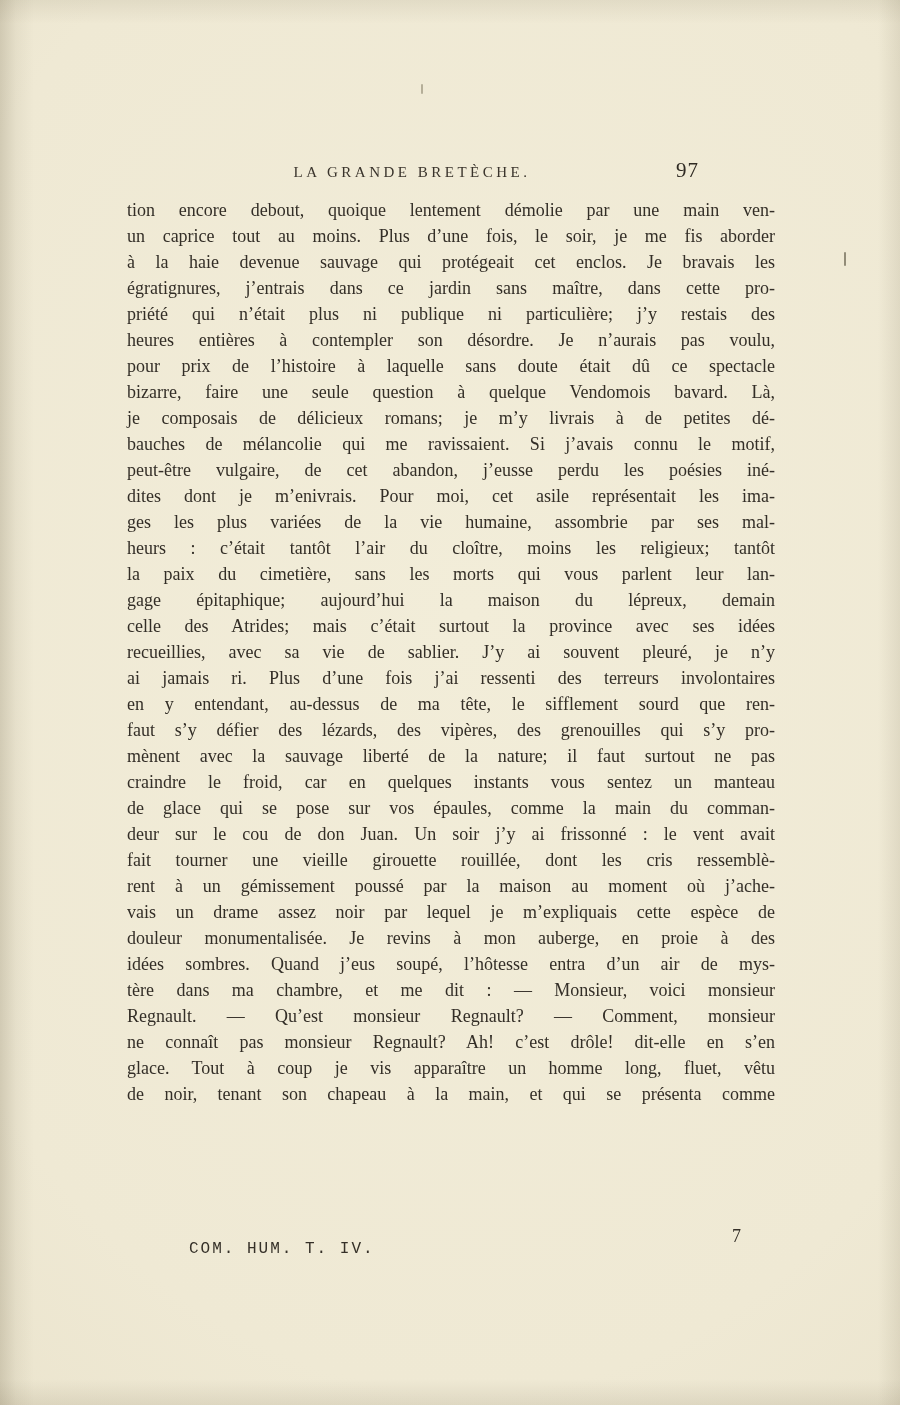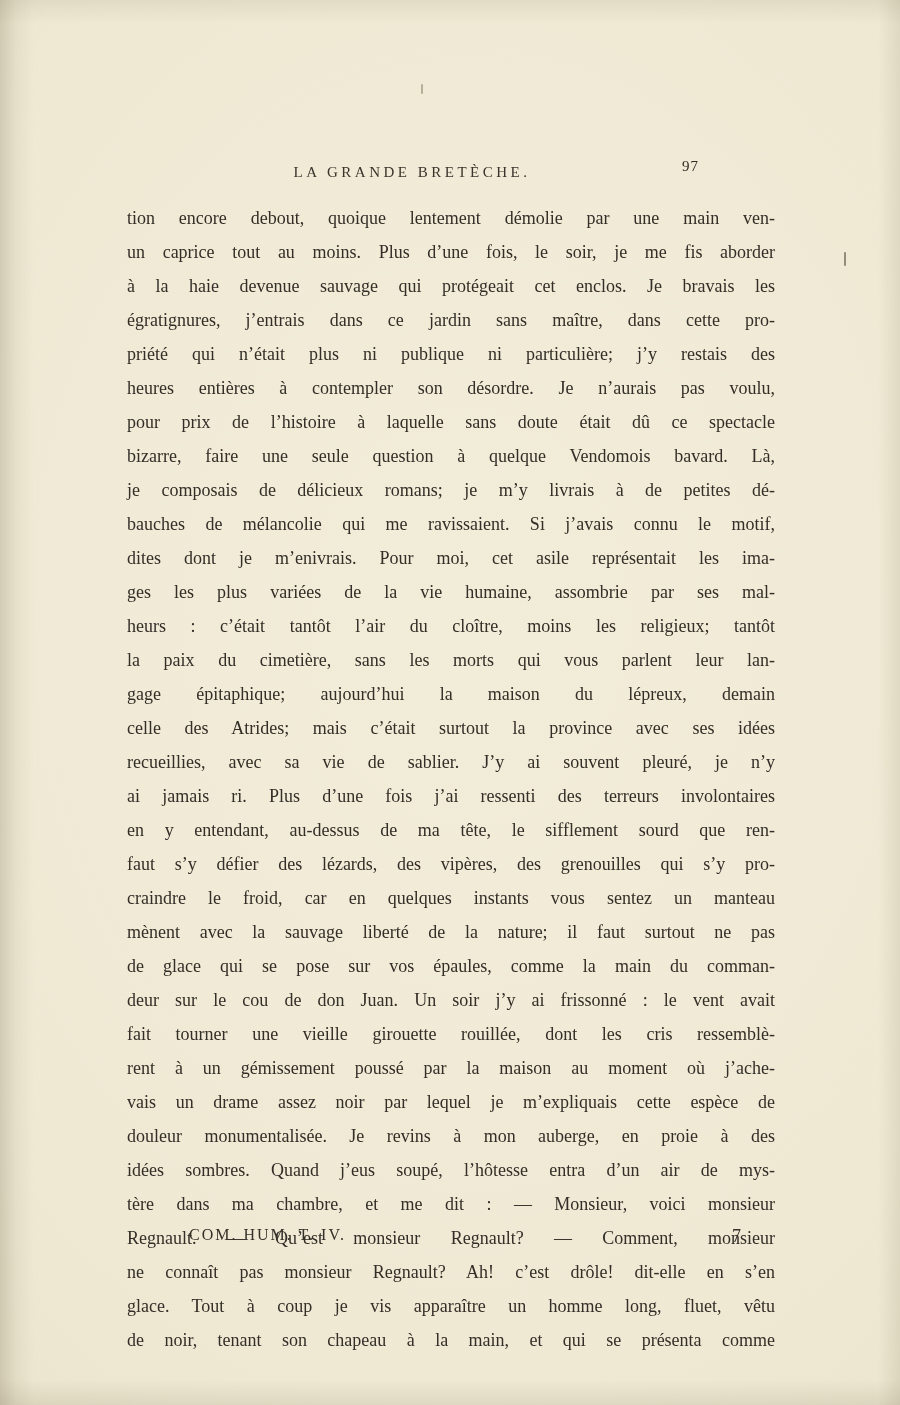--- a/index.html
+++ b/index.html
@@ -35,54 +35,54 @@
     transform: translateX(-50%);
     font-size: 15px;
     letter-spacing: 3.5px;
     white-space: nowrap;
     color: #3a342c;
   }
   .page-number {
     position: absolute;
     right: 76px;
     top: -3px;
-    font-size: 15px;
+    font-size: 21px;
     letter-spacing: 1px;
     color: #2f2a23;
   }
   .body-text {
     position: absolute;
     top: 197px;
     left: 127px;
     width: 648px;
     font-size: 18px;
     line-height: 26px;
   }
   .line {
     text-align: justify;
     text-align-last: justify;
     -moz-text-align-last: justify;
     white-space: normal;
     color: #332e27;
-    margin-top: 8px;
   }
   .footer {
     position: absolute;
     top: 1226px;
     left: 127px;
     width: 648px;
     height: 26px;
     font-size: 16px;
   }
   .signature {
     position: absolute;
     left: 62px;
-    top: 0;
+    top: 14px;
     letter-spacing: 2px;
     color: #353028;
+    font-family: Liberation Mono, monospace;
   }
   .sheet-number {
     position: absolute;
     right: 34px;
     top: 0px;
     font-size: 18px;
     color: #353028;
   }
   .artifact-top {
     position: absolute;
@@ -117,32 +117,33 @@
       <div class="line">tion encore debout, quoique lentement démolie par une main ven-</div>
       <div class="line">un caprice tout au moins. Plus d’une fois, le soir, je me fis aborder</div>
       <div class="line">à la haie devenue sauvage qui protégeait cet enclos. Je bravais les</div>
       <div class="line">égratignures, j’entrais dans ce jardin sans maître, dans cette pro-</div>
       <div class="line">priété qui n’était plus ni publique ni particulière; j’y restais des</div>
       <div class="line">heures entières à contempler son désordre. Je n’aurais pas voulu,</div>
       <div class="line">pour prix de l’histoire à laquelle sans doute était dû ce spectacle</div>
       <div class="line">bizarre, faire une seule question à quelque Vendomois bavard. Là,</div>
       <div class="line">je composais de délicieux romans; je m’y livrais à de petites dé-</div>
       <div class="line">bauches de mélancolie qui me ravissaient. Si j’avais connu le motif,</div>
+      <div class="line">peut-être vulgaire, de cet abandon, j’eusse perdu les poésies iné-</div>
       <div class="line">dites dont je m’enivrais. Pour moi, cet asile représentait les ima-</div>
       <div class="line">ges les plus variées de la vie humaine, assombrie par ses mal-</div>
       <div class="line">heurs : c’était tantôt l’air du cloître, moins les religieux; tantôt</div>
       <div class="line">la paix du cimetière, sans les morts qui vous parlent leur lan-</div>
       <div class="line">gage épitaphique; aujourd’hui la maison du lépreux, demain</div>
       <div class="line">celle des Atrides; mais c’était surtout la province avec ses idées</div>
       <div class="line">recueillies, avec sa vie de sablier. J’y ai souvent pleuré, je n’y</div>
       <div class="line">ai jamais ri. Plus d’une fois j’ai ressenti des terreurs involontaires</div>
       <div class="line">en y entendant, au-dessus de ma tête, le sifflement sourd que ren-</div>
       <div class="line">faut s’y défier des lézards, des vipères, des grenouilles qui s’y pro-</div>
+      <div class="line">mènent avec la sauvage liberté de la nature; il faut surtout ne pas</div>
       <div class="line">craindre le froid, car en quelques instants vous sentez un manteau</div>
-      <div class="line">mènent avec la sauvage liberté de la nature; il faut surtout ne pas</div>
       <div class="line">de glace qui se pose sur vos épaules, comme la main du comman-</div>
       <div class="line">deur sur le cou de don Juan. Un soir j’y ai frissonné : le vent avait</div>
       <div class="line">fait tourner une vieille girouette rouillée, dont les cris ressemblè-</div>
       <div class="line">rent à un gémissement poussé par la maison au moment où j’ache-</div>
       <div class="line">vais un drame assez noir par lequel je m’expliquais cette espèce de</div>
       <div class="line">douleur monumentalisée. Je revins à mon auberge, en proie à des</div>
       <div class="line">idées sombres. Quand j’eus soupé, l’hôtesse entra d’un air de mys-</div>
       <div class="line">tère dans ma chambre, et me dit : — Monsieur, voici monsieur</div>
       <div class="line">Regnault. — Qu’est monsieur Regnault? — Comment, monsieur</div>
       <div class="line">ne connaît pas monsieur Regnault? Ah! c’est drôle! dit-elle en s’en</div>

